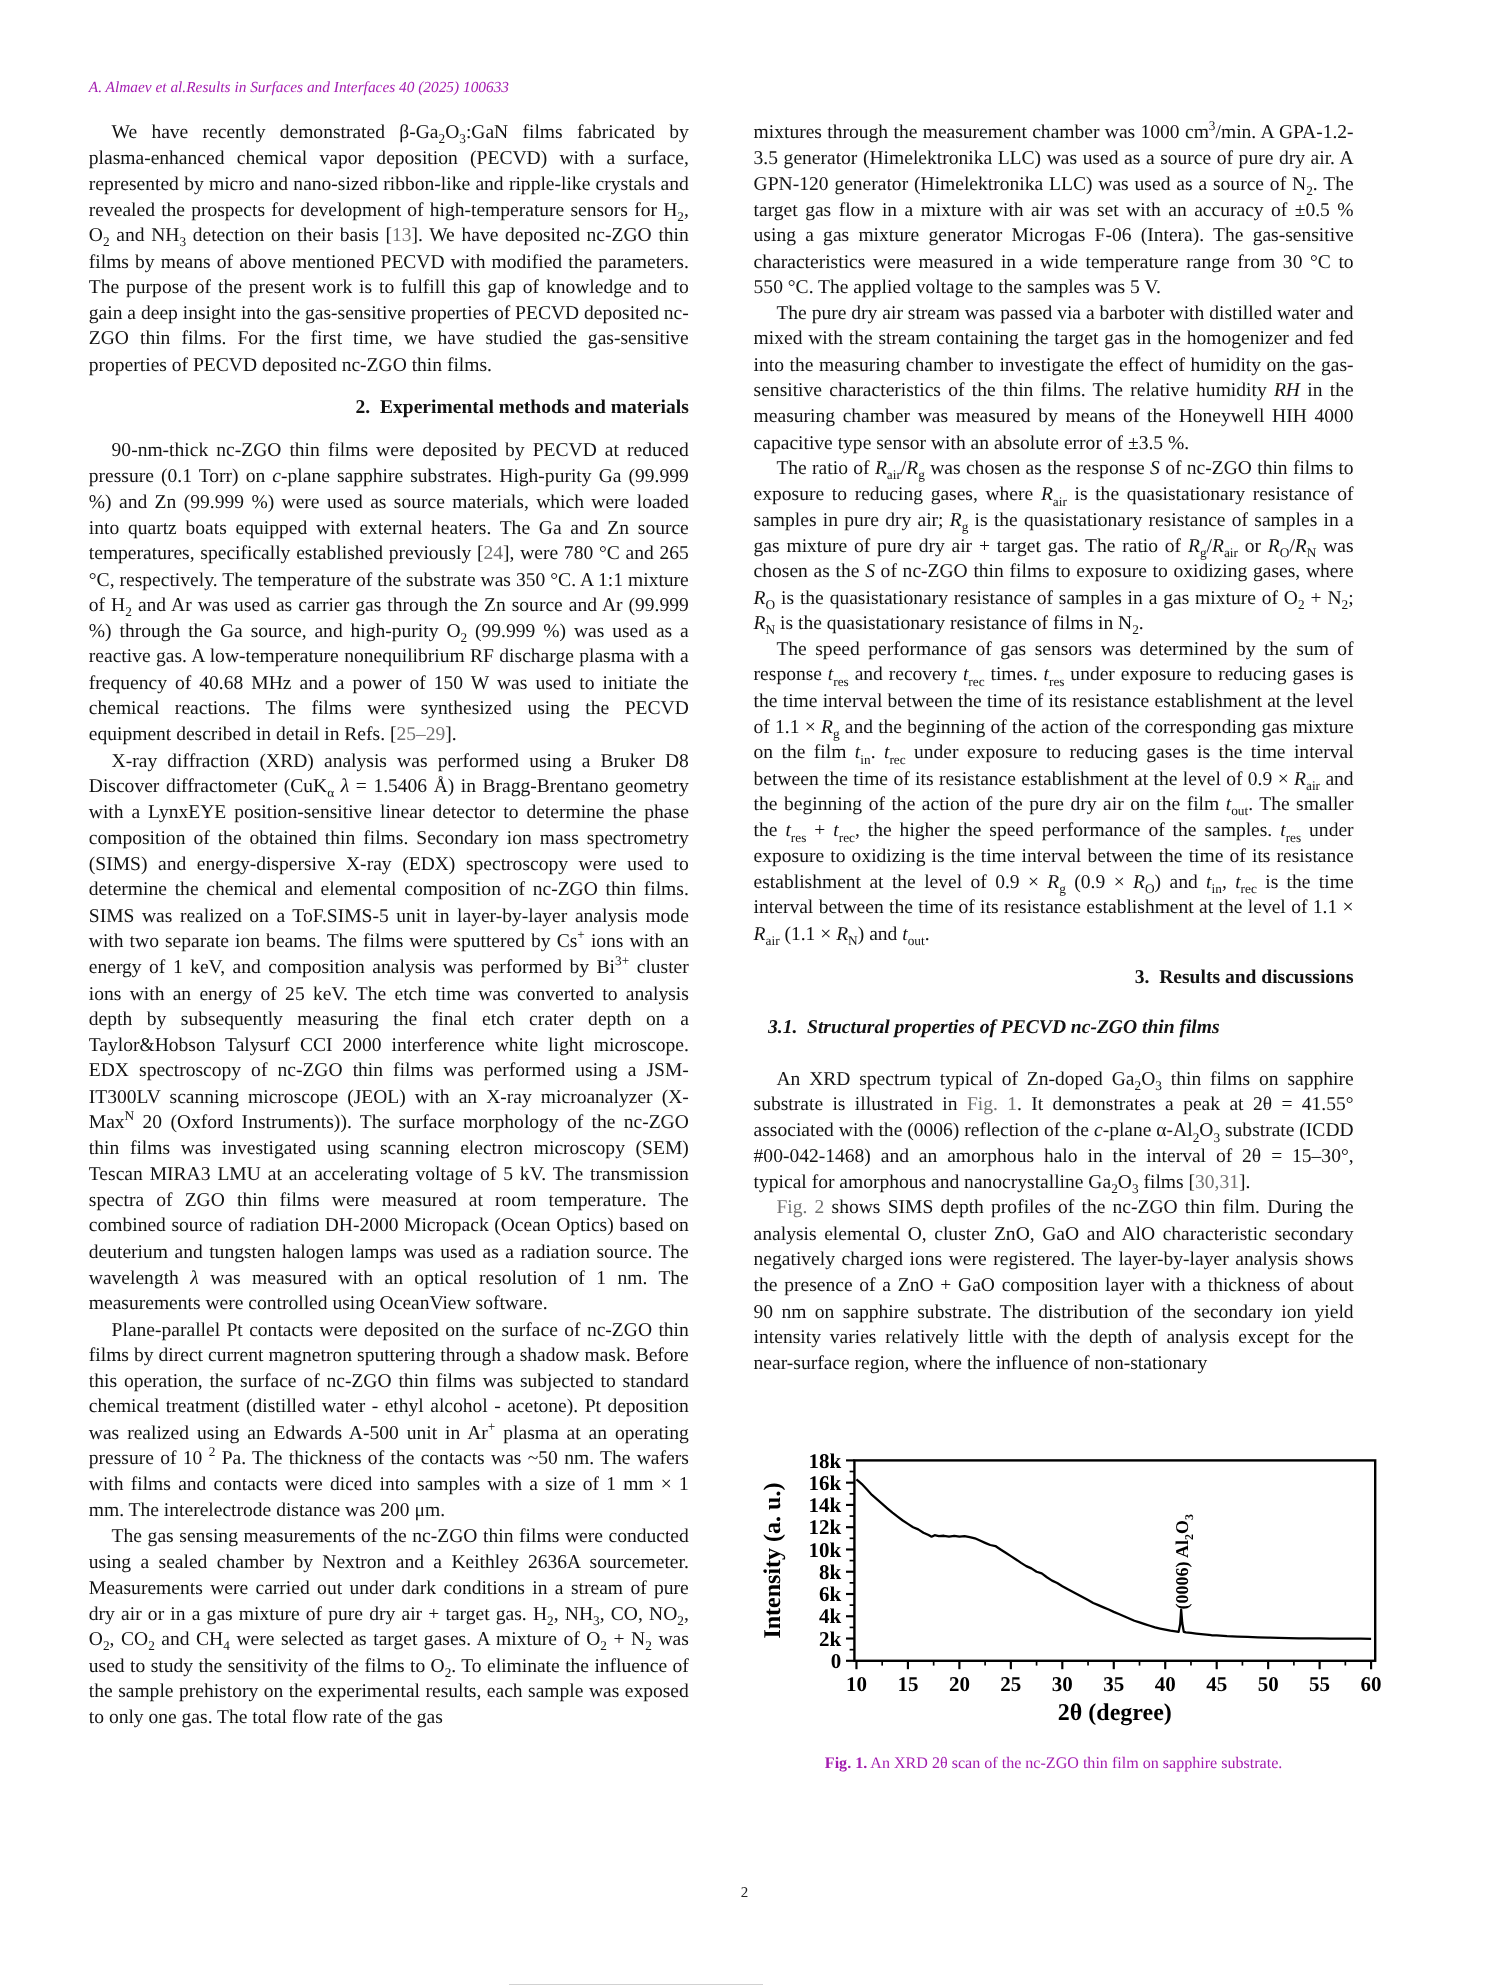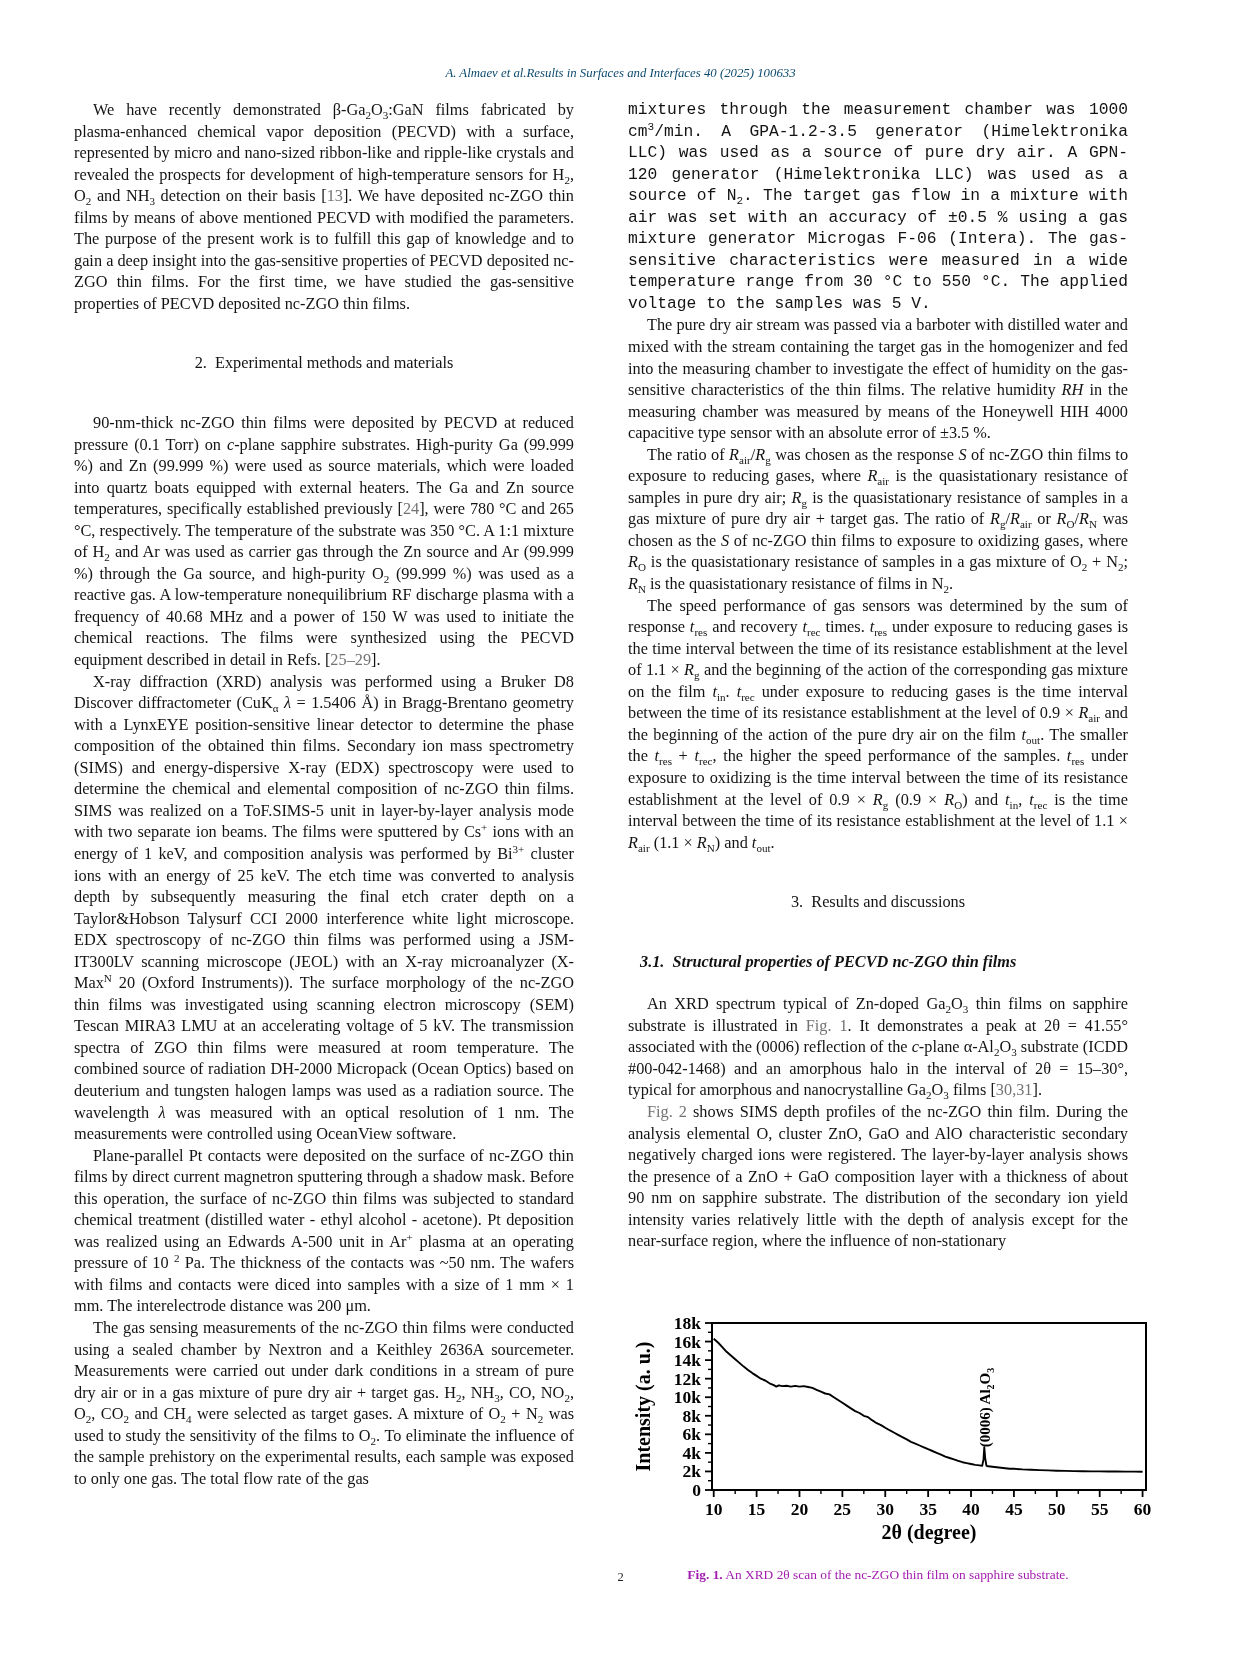--- a/index.html
+++ b/index.html
@@ -2,32 +2,32 @@
 <html><head>
 <meta charset="utf-8">
 <style>
   html,body{margin:0;padding:0;background:#888;}
   .page{
     position:relative;width:1241px;height:1654px;background:#ffffff;
     font-family:"Liberation Serif",serif;color:#151515;overflow:hidden;margin:0 auto;
   }
   .header{
     position:absolute;top:66px;left:74px;width:1093px;
-    display:flex;justify-content:center;
-    font-style:italic;font-size:12.8px;color:#0c4a6e;
+    display:flex;justify-content:flex-start;
+    font-style:italic;font-size:12.8px;color:#a21caf;
   }
   .col{
     position:absolute;top:99px;width:500px;
     font-size:16.3px;line-height:21.55px;text-align:justify;color:#131313;
   }
   .col-left{left:74px;}
   .col-right{left:628px;}
   .p{text-indent:19px;margin:0;}
-  .pf{text-indent:0;margin:0;font-family:Liberation Mono, monospace;}
-  .h2{font-weight:normal;margin:38px 0;text-indent:0;text-align:center;}
+  .pf{text-indent:0;margin:0;}
+  .h2{font-weight:bold;margin:14px 0;text-indent:0;text-align:right;}
   .h3i{font-style:italic;margin:21px 12px;text-indent:0;text-align:left;font-weight:bold;}
   sub,sup{font-size:68%;line-height:0;}
   .link{color:#737373;cursor:pointer;}
   .figure{margin-top:36px;overflow:visible;}
   .figure svg{display:block;overflow:visible;}
   .tick{font:bold 17.5px "Liberation Serif",serif;fill:#000;}
   .axis-title{font:bold 20px "Liberation Serif",serif;fill:#000;}
   .ann{font:bold 15px "Liberation Serif",serif;fill:#000;}
   .sb{font-size:10px;}
   .caption{

